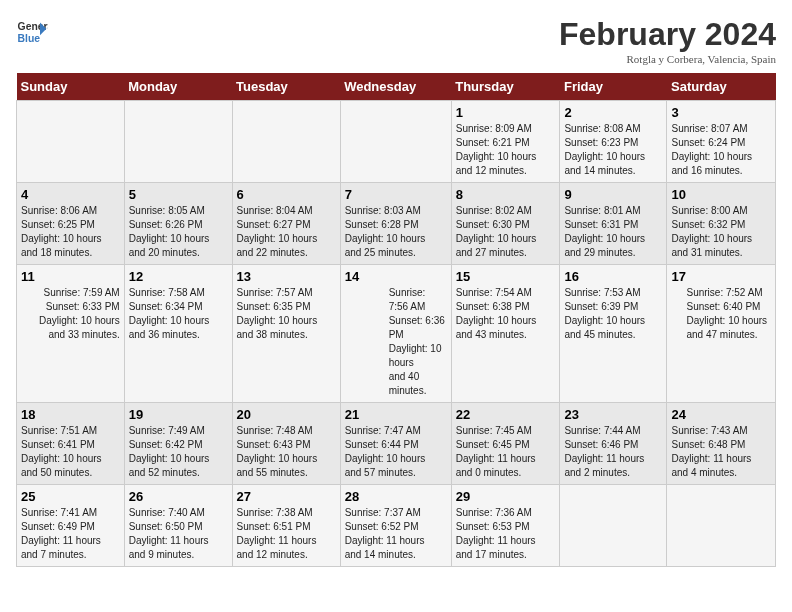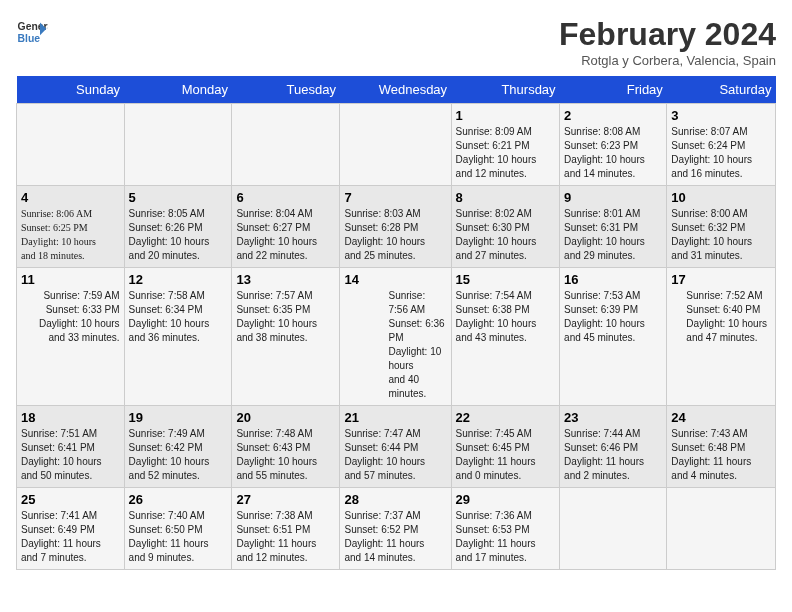--- a/index.html
+++ b/index.html
@@ -28,35 +28,36 @@
     .title-section {
       text-align: right;
     }
     .month-title {
       font-size: 32px;
       font-weight: bold;
       color: #333;
       margin-left: 33px;
     }
     .location-title {
-      font-size: 13px;
+      font-size: 11px;
       color: #555;
+      font-family: Liberation Serif, serif;
     }
     table {
       width: 100%;
       border-collapse: collapse;
       font-size: 11px;
     }
     thead tr th {
-      background-color: #1d4ed8;
+      background-color: #7f1d1d;
       color: #fff;
       padding: 6px 4px;
-      text-align: right;
+      text-align: left;
       font-size: 13px;
-      font-weight: normal;
+      font-weight: bold;
     }
     tbody tr td {
       border: 1px solid #ccc;
       vertical-align: top;
       padding: 4px 4px;
       width: 113px;
       min-height: 80px;
       height: 80px;
     }
     tbody tr:nth-child(odd) td {
@@ -129,21 +130,21 @@
           <div class="day-number">3</div>
           <div class="day-info" style="white-space: pre-line;">Sunrise: 8:07 AM
 Sunset: 6:24 PM
 Daylight: 10 hours
 and 16 minutes.</div>
         </td>
       </tr>
       <tr>
         <td>
           <div class="day-number">4</div>
-          <div class="day-info" style="white-space: pre-line; font-family: Liberation Serif, serif;">Sunrise: 8:06 AM
+          <div class="day-info" style="white-space: pre-line;">Sunrise: 8:06 AM
 Sunset: 6:25 PM
 Daylight: 10 hours
 and 18 minutes.</div>
         </td>
         <td>
           <div class="day-number">5</div>
           <div class="day-info" style="white-space: pre-line;">Sunrise: 8:05 AM
 Sunset: 6:26 PM
 Daylight: 10 hours
 and 20 minutes.</div>

